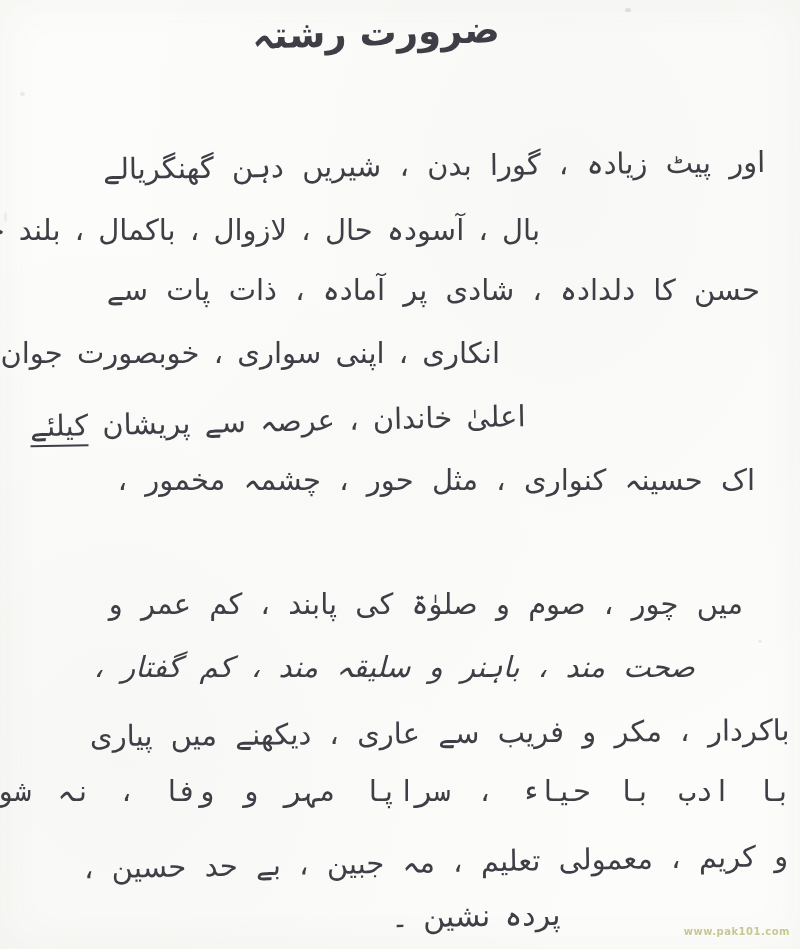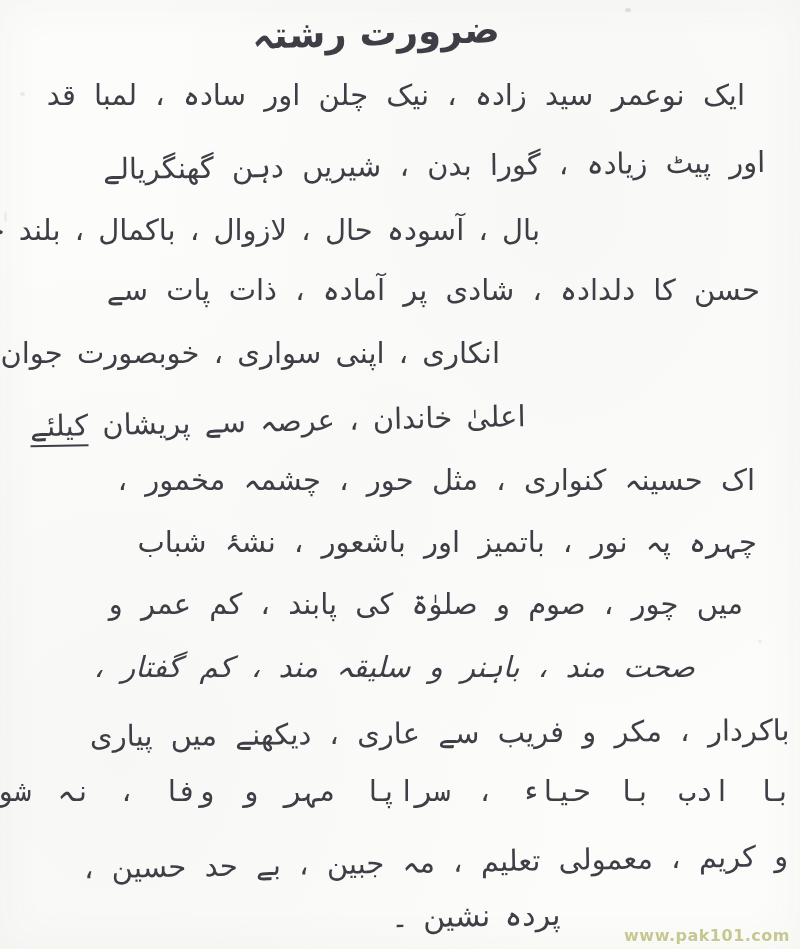--- a/index.html
+++ b/index.html
@@ -59,21 +59,21 @@
   .l12{top:774px;right:8px;font-family:Liberation Mono, monospace;}
   .l13{top:836px;right:12px;transform:rotate(-1deg);}
   .l14{top:895px;right:240px;font-size:30px;transform:rotate(-0.8deg);}
   .underlined{
     border-bottom:2px solid var(--ink);
     padding-bottom:2px;
   }
   .watermark{
     position:absolute;
     top:926px;right:10px;
-    font-size:16px;
+    font-size:10px;
     font-weight:bold;
     letter-spacing:0.5px;
     color:var(--watermark);
     text-shadow:0 1px 0 rgba(255,255,255,0.85);
   }
   .speck{
     position:absolute;
     background:rgba(110,110,105,0.18);
     border-radius:50%;
   }
@@ -82,33 +82,31 @@
   .speck.s3{left:758px;top:640px;width:4px;height:3px;opacity:.6;}
   .speck.s4{left:4px;top:212px;width:3px;height:10px;opacity:.5;}
 </style>
 </head>
 <body>
 
 <div class="page">
 
   <div class="title" dir="rtl">ضرورت رشتہ</div>
 
-  <div class="line wide l1" dir="rtl">ایک نوعمر سید زادہ ، نیک چلن اور سادہ ، لمبا قد</div>
   <div class="line wide l2" dir="rtl">اور پیٹ زیادہ ، گورا بدن ، شیریں دہن گھنگریالے</div>
   <div class="line l3" dir="rtl">بال ، آسودہ حال ، لازوال ، باکمال ، بلند خیال</div>
   <div class="line wide l4" dir="rtl">حسن کا دلدادہ ، شادی پر آمادہ ، ذات پات سے</div>
   <div class="line l5" dir="rtl">انکاری ، اپنی سواری ، خوبصورت جوان ،</div>
 
   <div class="line l6" dir="rtl">
     <span>اعلیٰ خاندان ، عرصہ سے پریشان</span>
     <span class="underlined">کیلئے</span>
   </div>
 
   <div class="line wide l7" dir="rtl">اک حسینہ کنواری ، مثل حور ، چشمہ مخمور ،</div>
-  <div class="line wide l8" dir="rtl">چہرہ پہ نور ، باتمیز اور باشعور ، نشۂ شباب</div>
   <div class="line wide l9" dir="rtl">میں چور ، صوم و صلوٰۃ کی پابند ، کم عمر و</div>
   <div class="line wide l10" dir="rtl">صحت مند ، باہنر و سلیقہ مند ، کم گفتار ،</div>
   <div class="line wide l11" dir="rtl">باکردار ، مکر و فریب سے عاری ، دیکھنے میں پیاری</div>
   <div class="line wide l12" dir="rtl">با ادب با حیاء ، سراپا مہر و وفا ، نہ شوقین سرخی</div>
   <div class="line wide l13" dir="rtl">و کریم ، معمولی تعلیم ، مہ جبین ، بے حد حسین ،</div>
   <div class="line l14" dir="rtl">پردہ نشین ۔</div>
 
   <div class="watermark">www.pak101.com</div>
 
   <div class="speck s1"></div>

